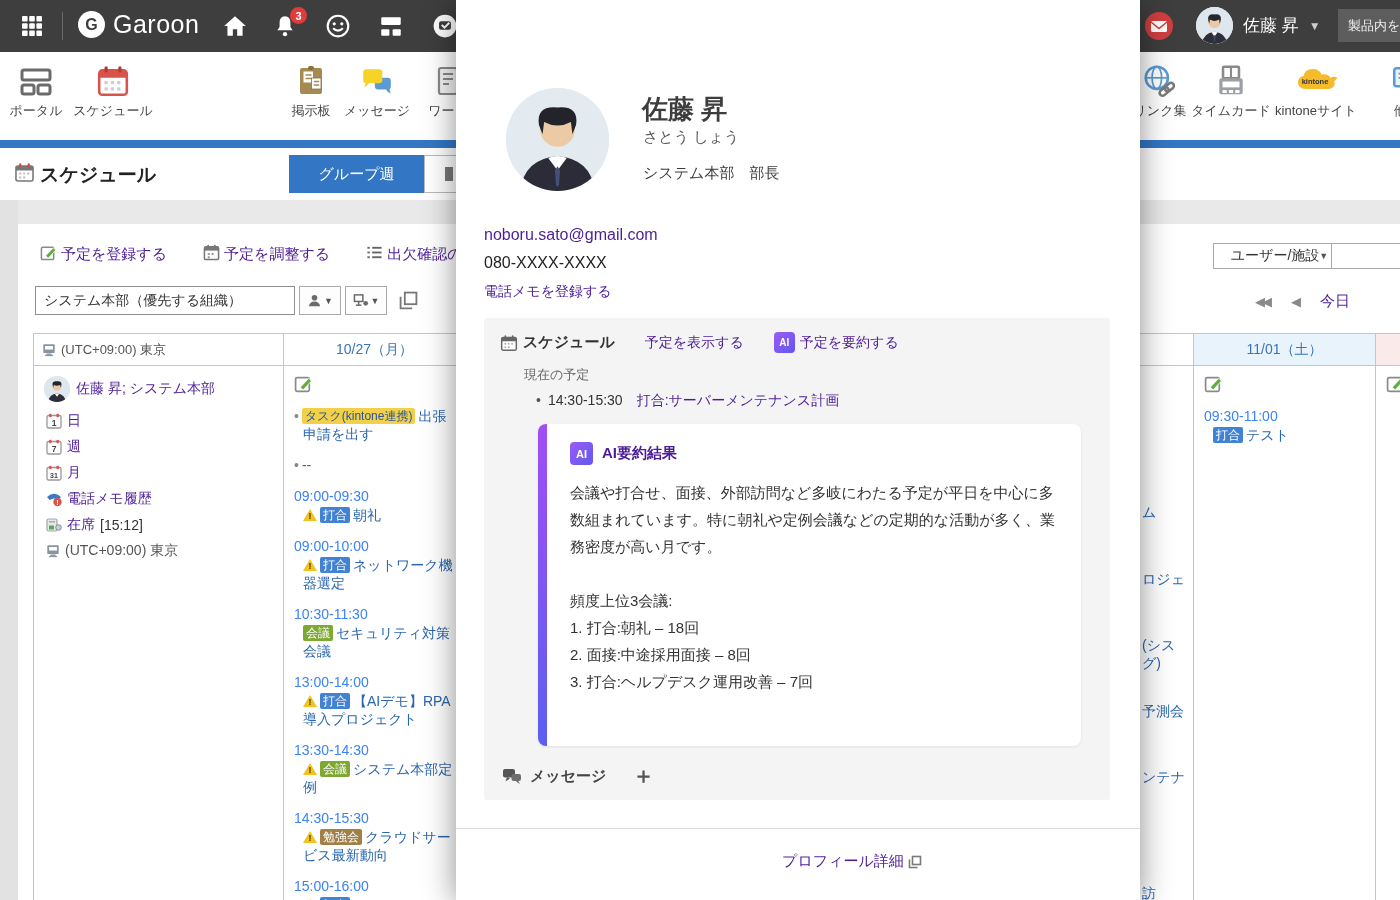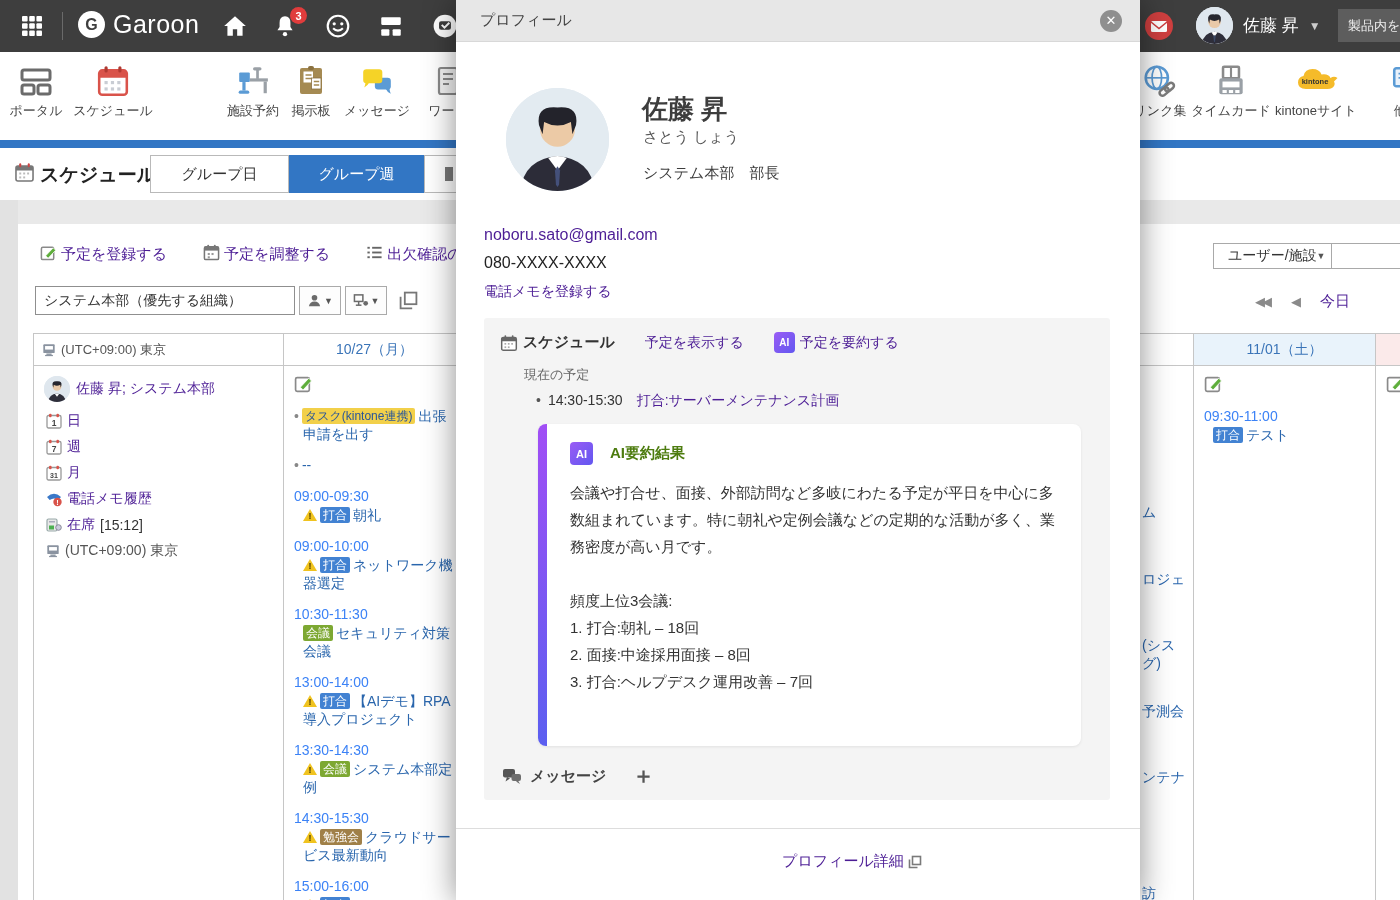--- a/index.html
+++ b/index.html
@@ -39,21 +39,21 @@
   .tab.active{background:#3276c4;color:#fff;}
 
   .gray-band{position:absolute;left:0;top:200px;width:1400px;height:24px;background:#e9e9e9;}
   .left-strip{position:absolute;left:0;top:200px;width:18px;height:700px;background:#e2e2e2;}
   .content-panel{position:absolute;left:18px;top:224px;width:1382px;height:676px;background:#fff;}
 
   
   a.lnk{color:#4c1d95;text-decoration:none;cursor:pointer;}
   .row-links{position:absolute;left:40px;top:244px;display:flex;gap:36px;align-items:center;font-size:15px;z-index:2;}
   .row-links .item{display:flex;align-items:center;gap:4px;}
-  .uf-select{position:absolute;left:1213px;top:243px;width:133px;height:26px;border:1px solid #a9a9a9;background:#fff;font-size:14px;color:#333;display:flex;align-items:center;justify-content:flex-start;padding:0 14px;cursor:pointer;}
+  .uf-select{position:absolute;left:1213px;top:243px;width:133px;height:26px;border:1px solid #a9a9a9;background:#fff;font-size:14px;color:#333;display:flex;align-items:center;justify-content:center;padding:0 6px;cursor:pointer;}
   .uf-caret{font-size:9px;color:#555;}
   .uf-input{position:absolute;left:1331px;top:243px;width:80px;height:26px;border:1px solid #a9a9a9;background:#fff;}
 
   
   .row-select{position:absolute;left:35px;top:286px;display:flex;align-items:center;gap:4px;z-index:2;}
   .grp-select{width:260px;height:29px;border:1px solid #8f8f8f;background:#fff;font-size:14px;color:#333;display:flex;align-items:center;padding:0 8px;cursor:pointer;}
   .mini-btn{width:42px;height:29px;border:1px solid #aaa;background:#fdfdfd;display:flex;align-items:center;justify-content:center;gap:2px;cursor:pointer;}
   .mini-caret{font-size:9px;color:#555;}
   .copy-btn{margin-left:8px;cursor:pointer;display:flex;align-items:center;}
   .nav-row{position:absolute;left:1255px;top:292px;display:flex;align-items:center;gap:22px;font-size:15px;z-index:2;}
@@ -108,21 +108,21 @@
   .sp-link{font-size:14px;display:flex;align-items:center;gap:5px;margin-left:16px;}
   .ai-chip{display:inline-flex;width:21px;height:21px;border-radius:4px;background:linear-gradient(135deg,#9a5cf5,#6257f0);color:#fff;font-size:10px;font-weight:bold;align-items:center;justify-content:center;}
   .sp-current-label{margin:13px 0 0 24px;font-size:13px;color:#666;}
   .sp-current{margin:8px 0 0 36px;font-size:14px;color:#333;}
   .sp-current .dot{color:#555;margin-right:7px;}
   .sp-current .time{margin-right:14px;}
 
   .ai-card{position:relative;margin:14px 13px 0 38px;background:#fff;border-radius:8px;height:322px;padding:18px 24px 20px 32px;box-shadow:0 1px 3px rgba(0,0,0,.08);}
   .ai-bar{position:absolute;left:0;top:0;bottom:0;width:9px;border-radius:8px 0 0 8px;background:linear-gradient(180deg,#a14ef5,#5b5ff0);}
   .ai-title-row{display:flex;align-items:center;gap:9px;margin-bottom:14px;}
-  .ai-title{font-size:15px;font-weight:bold;color:#4d7c0f;margin-left:8px;}
+  .ai-title{font-size:15px;font-weight:bold;color:#4c1d95;}
   .ai-line{font-size:15px;line-height:27px;color:#333;min-height:27px;}
 
   .msg-row{position:absolute;left:18px;top:443px;display:flex;align-items:center;gap:8px;font-size:15px;font-weight:bold;color:#444;}
   .msg-plus{font-size:22px;font-weight:bold;color:#555;margin-left:18px;cursor:pointer;}
 
   .modal-divider{position:absolute;left:0;top:828px;width:684px;height:1px;background:#ddd;}
   .modal-footer{position:absolute;left:0;top:852px;width:792px;text-align:center;}
   .modal-footer a{font-size:15px;display:inline-flex;align-items:center;gap:4px;}
 </style>
 </head>
@@ -231,34 +231,20 @@
               <rect x="8" y="16" width="3" height="3"></rect>
               <rect x="14" y="16" width="3" height="3"></rect>
               <rect x="20" y="16" width="3" height="3"></rect>
               <rect x="8" y="22" width="3" height="3"></rect>
               <rect x="14" y="22" width="3" height="3"></rect>
               <rect x="20" y="22" width="3" height="3"></rect>
             </g>
           </svg>
         </div>
       <div class="app-lb">スケジュール</div>
-    </div>
-    <div class="app" style="left:208px">
-      <div class="app-ic">
-          <svg width="34" height="34" viewBox="0 0 32 32">
-            <rect x="16" y="3" width="8" height="3" rx="1.5" fill="#9aa0a6"></rect>
-            <rect x="19" y="5" width="2.5" height="9" fill="#9aa0a6"></rect>
-            <rect x="13" y="13.5" width="17" height="3" fill="#9aa0a6"></rect>
-            <rect x="26" y="16.5" width="3" height="11" fill="#9aa0a6"></rect>
-            <rect x="3" y="8" width="10" height="9" rx="1" fill="#5b9bd5"></rect>
-            <rect x="6" y="17" width="3" height="8" fill="#5b9bd5"></rect>
-            <rect x="2.5" y="25" width="10" height="3" rx="1.5" fill="#5b9bd5"></rect>
-          </svg>
-        </div>
-      <div class="app-lb">施設予約</div>
     </div>
     <div class="app" style="left:266px">
       <div class="app-ic">
           <svg width="32" height="34" viewBox="0 0 32 32">
             <rect x="5" y="3" width="22" height="26" rx="2" fill="#a58a52"></rect>
             <rect x="13" y="1" width="6" height="4" rx="2" fill="#8a7140"></rect>
             <rect x="8.5" y="6.5" width="9.5" height="11" fill="#fff"></rect>
             <g stroke="#a58a52" stroke-width="1.5">
               <line x1="10.5" y1="10" x2="16.5" y2="10"></line>
               <line x1="10.5" y1="13.5" x2="16.5" y2="13.5"></line>
@@ -363,23 +349,20 @@
             <g fill="#bbb">
               <rect x="8" y="16" width="3" height="3"></rect>
               <rect x="14" y="16" width="3" height="3"></rect>
               <rect x="20" y="16" width="3" height="3"></rect>
               <rect x="8" y="22" width="3" height="3"></rect>
               <rect x="14" y="22" width="3" height="3"></rect>
             </g>
           </svg></span>
       <span>スケジュール</span>
     </div>
-    <div class="tab plain" style="left:150px;width:139px">
-        <span>グループ日</span>
-      </div>
     <div class="tab active" style="left:289px;width:135px">
         <span>グループ週</span>
       </div>
     <div class="tab plain" style="left:424px;width:130px">
         <span style="width:8px;height:14px;background:#777;margin-left:-80px"></span>
       </div>
   </div>
 
   <div class="gray-band"></div>
   <div class="left-strip"></div>
@@ -648,24 +631,20 @@
 
     <div class="bcell daycell-pad" style="left:1342px;width:25px;border-right:none">
       <span class="edit-ic"><svg width="19" height="19" viewBox="0 0 18 18">
             <rect x="1.5" y="3.5" width="13" height="13" rx="1.5" fill="#fff" stroke="#8a8a8a" stroke-width="1.6"></rect>
             <path d="M6 12.5 L14 4 L16.6 6.6 L8.6 15.1z" fill="#5fae3c" stroke="#fff" stroke-width="0.8"></path>
           </svg></span>
     </div>
   </div>
 
   <div class="modal">
-    <div class="modal-hd">
-      <span class="modal-title">プロフィール</span>
-      <span class="modal-close">✕</span>
-    </div>
 
     <div class="prof-photo">
       <svg viewBox="0 0 100 100">
           <rect width="100" height="100" fill="#e3ebf1"></rect>
           <circle cx="50" cy="40" r="17" fill="#eccaa6"></circle>
           <path d="M50 19 q-21 -2 -18 17 l3.5 9 1.5 -12 q13 7 26 0 l1.5 12 3.5 -9 q3 -19 -18 -17z" fill="#23232b"></path>
           <path d="M14 100 q3 -31 36 -34 q33 3 36 34z" fill="#2c2c38"></path>
           <path d="M41 68 l9 12 9 -12 q-9 -4 -18 0z" fill="#fff"></path>
           <path d="M47.5 80 l2.5 -4 2.5 4 -1 14 -1.5 2 -1.5 -2z" fill="#44507a"></path>
         </svg>

